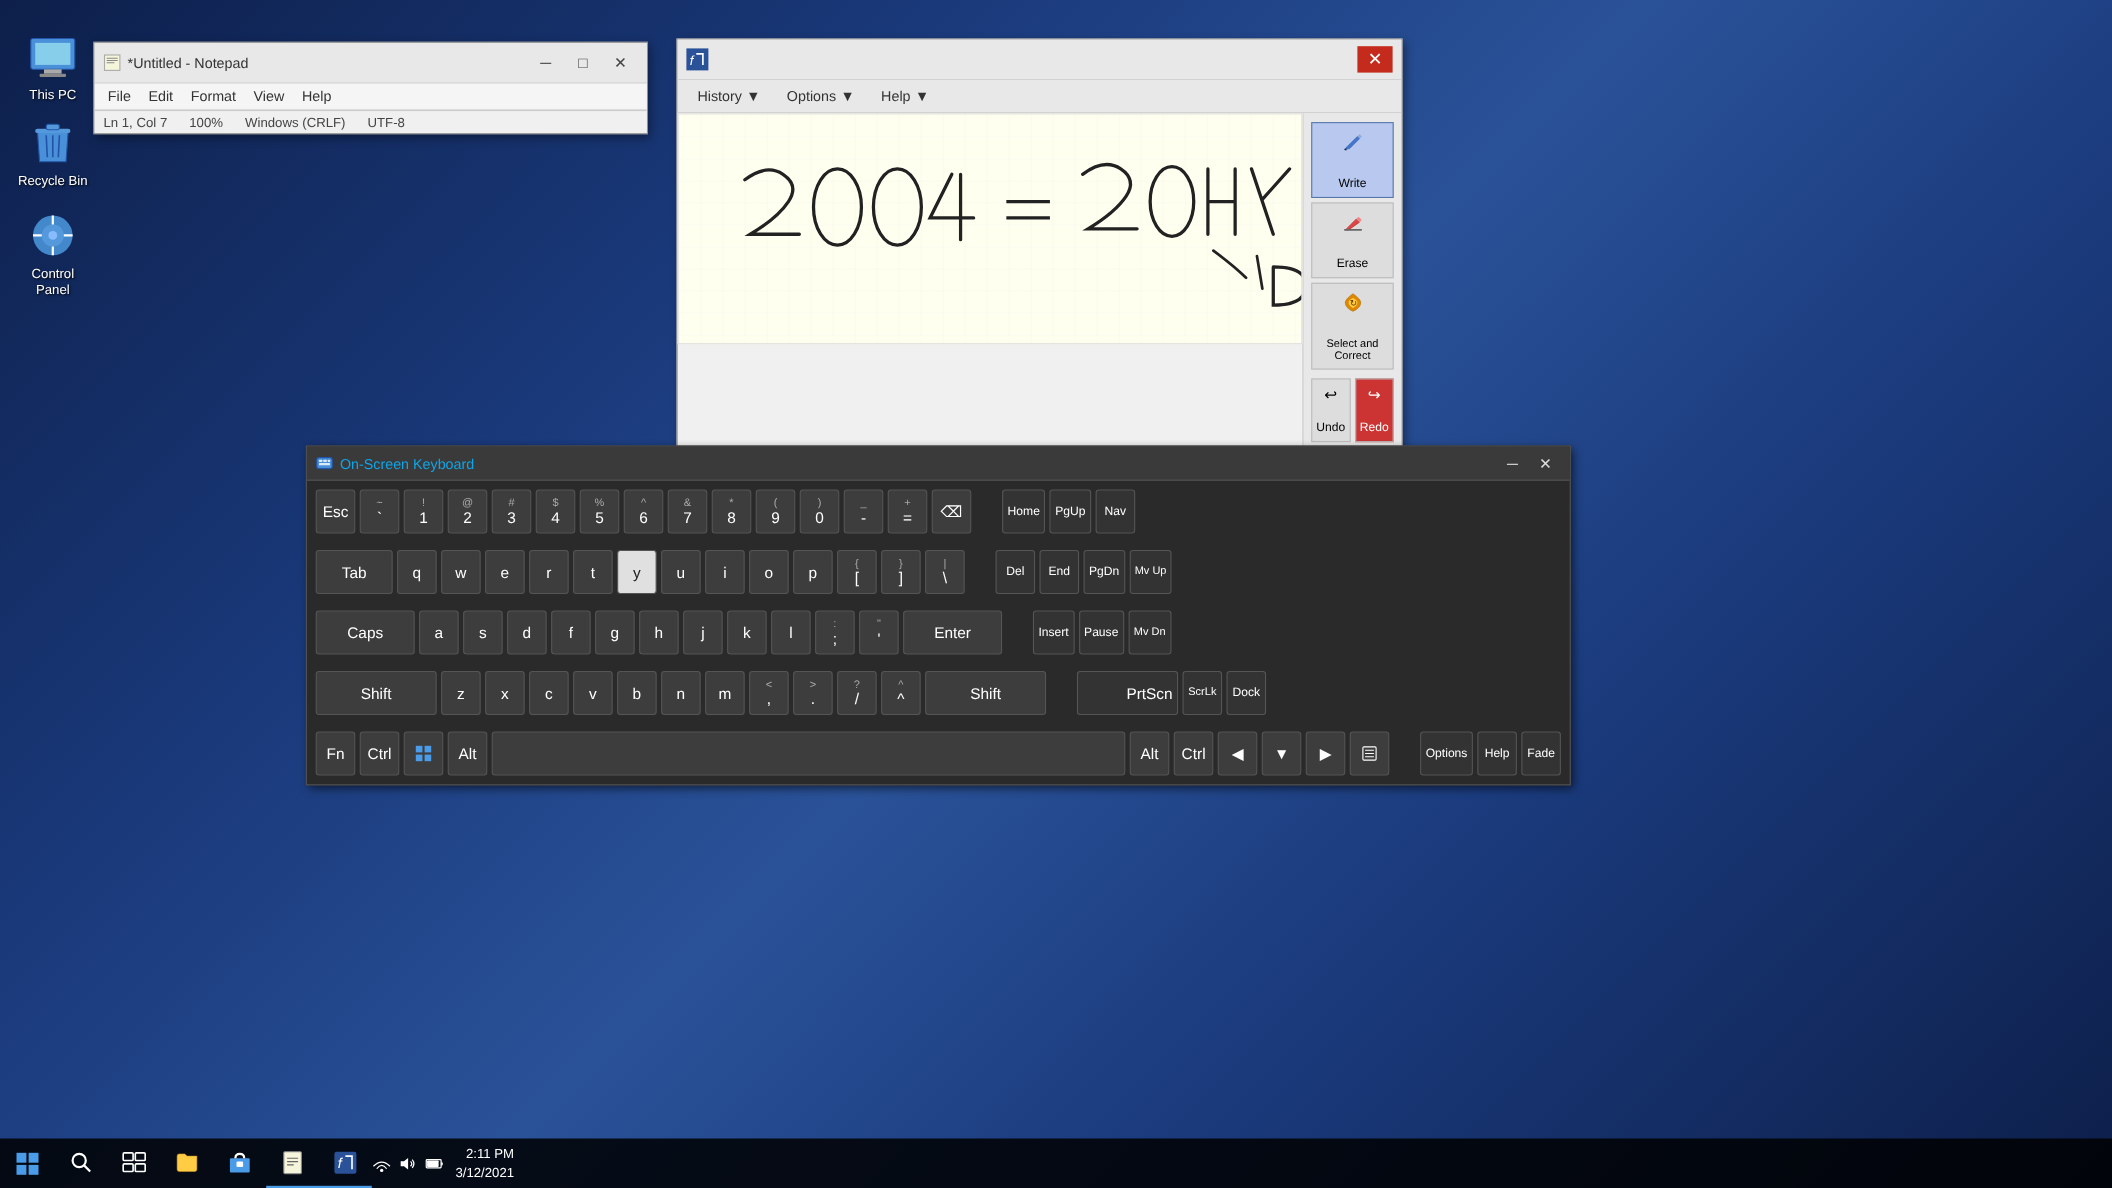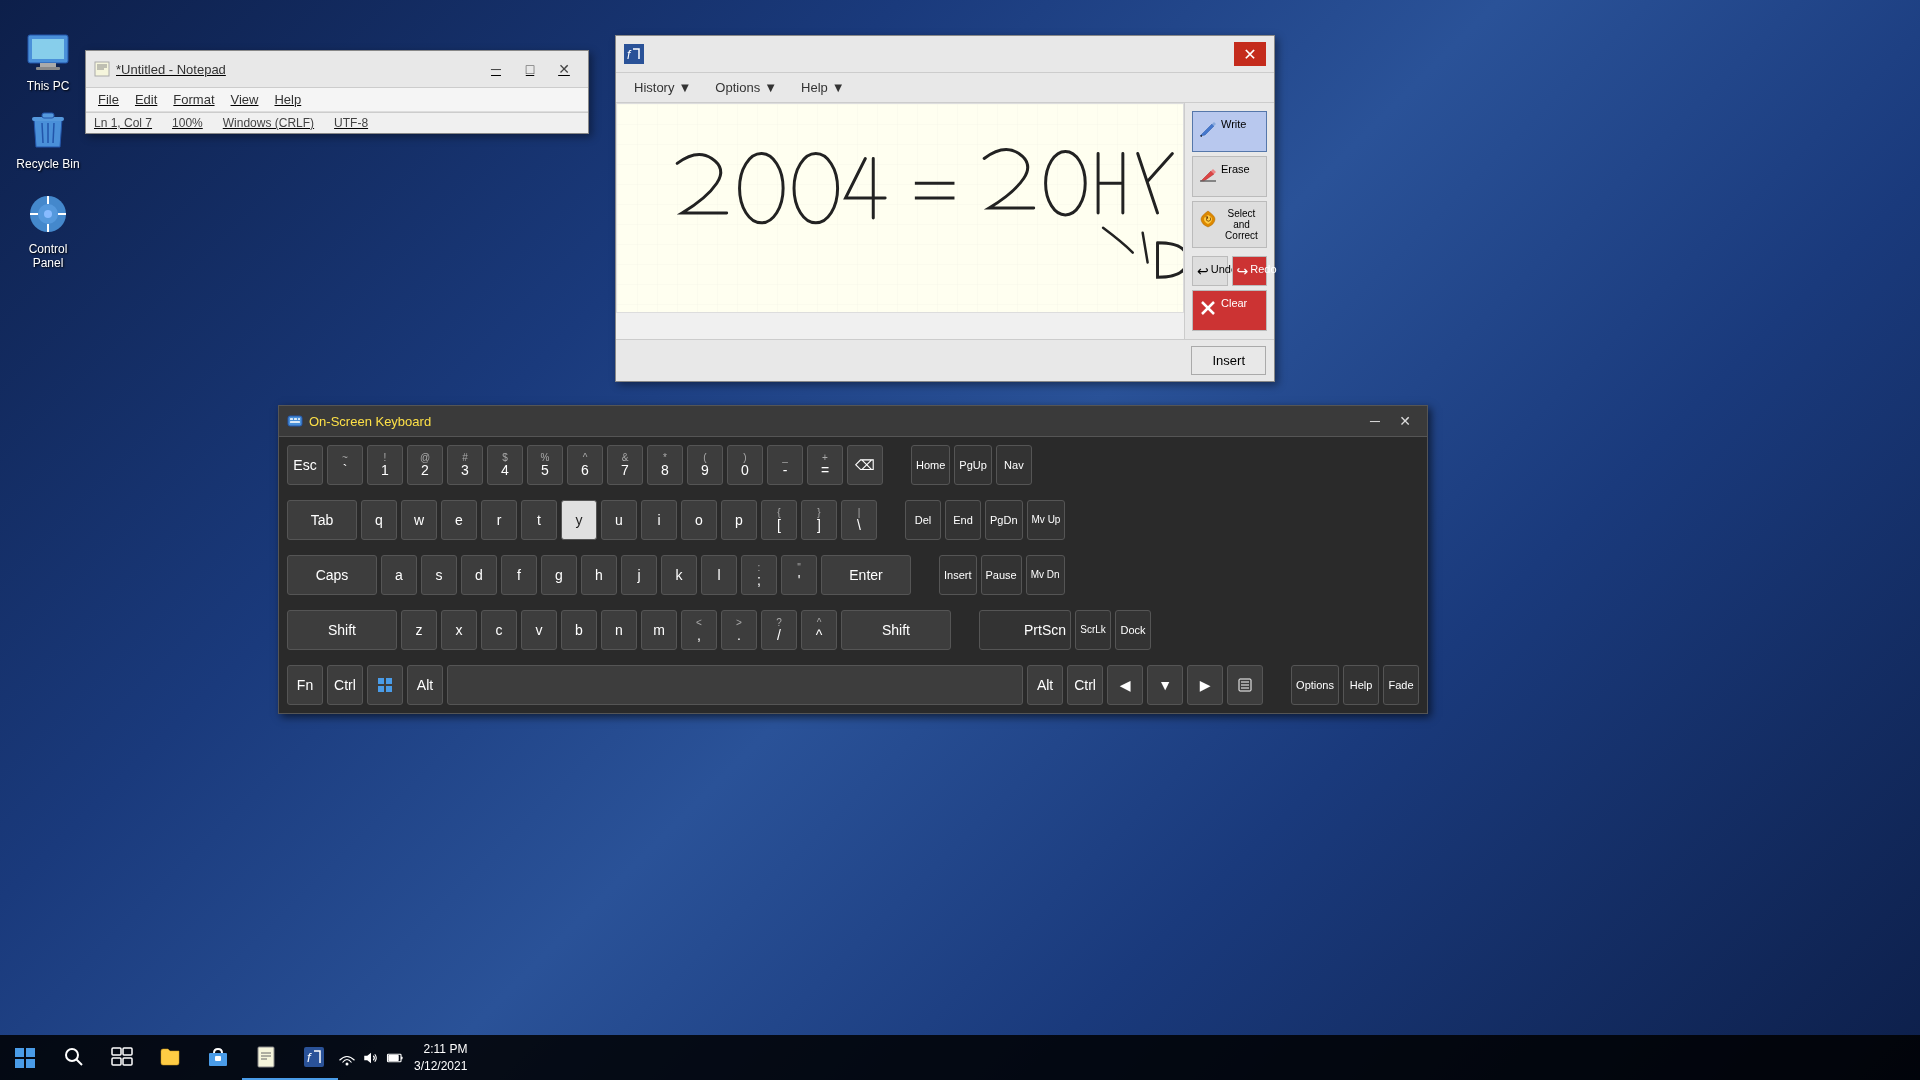--- a/index.html
+++ b/index.html
@@ -100,27 +100,26 @@
       text-align: right;
       font-size: 12px;
       color: white;
       line-height: 1.4;
       padding-right: 8px;
     }
 
     
     .notepad-window {
       position: absolute;
-      top: 50px;
+      top: 38px;
       left: 85px;
       width: 504px;
       background: #f0f0f0;
       border: 1px solid #888;
       box-shadow: 3px 3px 8px rgba(0,0,0,0.4);
-      text-decoration: underline;
     }
     .window-titlebar {
       background: #e8e8e8;
       padding: 6px 8px;
       display: flex;
       align-items: center;
       justify-content: space-between;
       border-bottom: 1px solid #ccc;
     }
     .window-titlebar .title-left {
@@ -296,22 +295,23 @@
     }
     .math-tool-btn {
       width: 75px;
       padding: 6px 4px;
       background: #ddd;
       border: 1px solid #bbb;
       cursor: pointer;
       font-size: 12px;
       text-align: center;
       display: flex;
-      flex-direction: row;
-      gap: 2px;
+      flex-direction: column;
+      align-items: center;
+      gap: 16px;
     }
     .math-tool-btn.active { background: #b8c8ee; border-color: #5577aa; }
     .math-tool-icon {
       font-size: 18px;
     }
     .math-tool-label {
       font-size: 11px;
     }
     .math-insert-btn {
       margin-left: auto;
@@ -337,21 +337,21 @@
       padding: 4px 8px;
       display: flex;
       align-items: center;
       justify-content: space-between;
       border-bottom: 1px solid #555;
     }
     .osk-title {
       display: flex;
       align-items: center;
       gap: 6px;
-      color: #fde047;
+      color: #0ea5e9;
       font-size: 13px;
     }
     .osk-win-controls {
       display: flex;
       gap: 2px;
     }
     .osk-win-btn {
       width: 28px;
       height: 22px;
       background: none;

